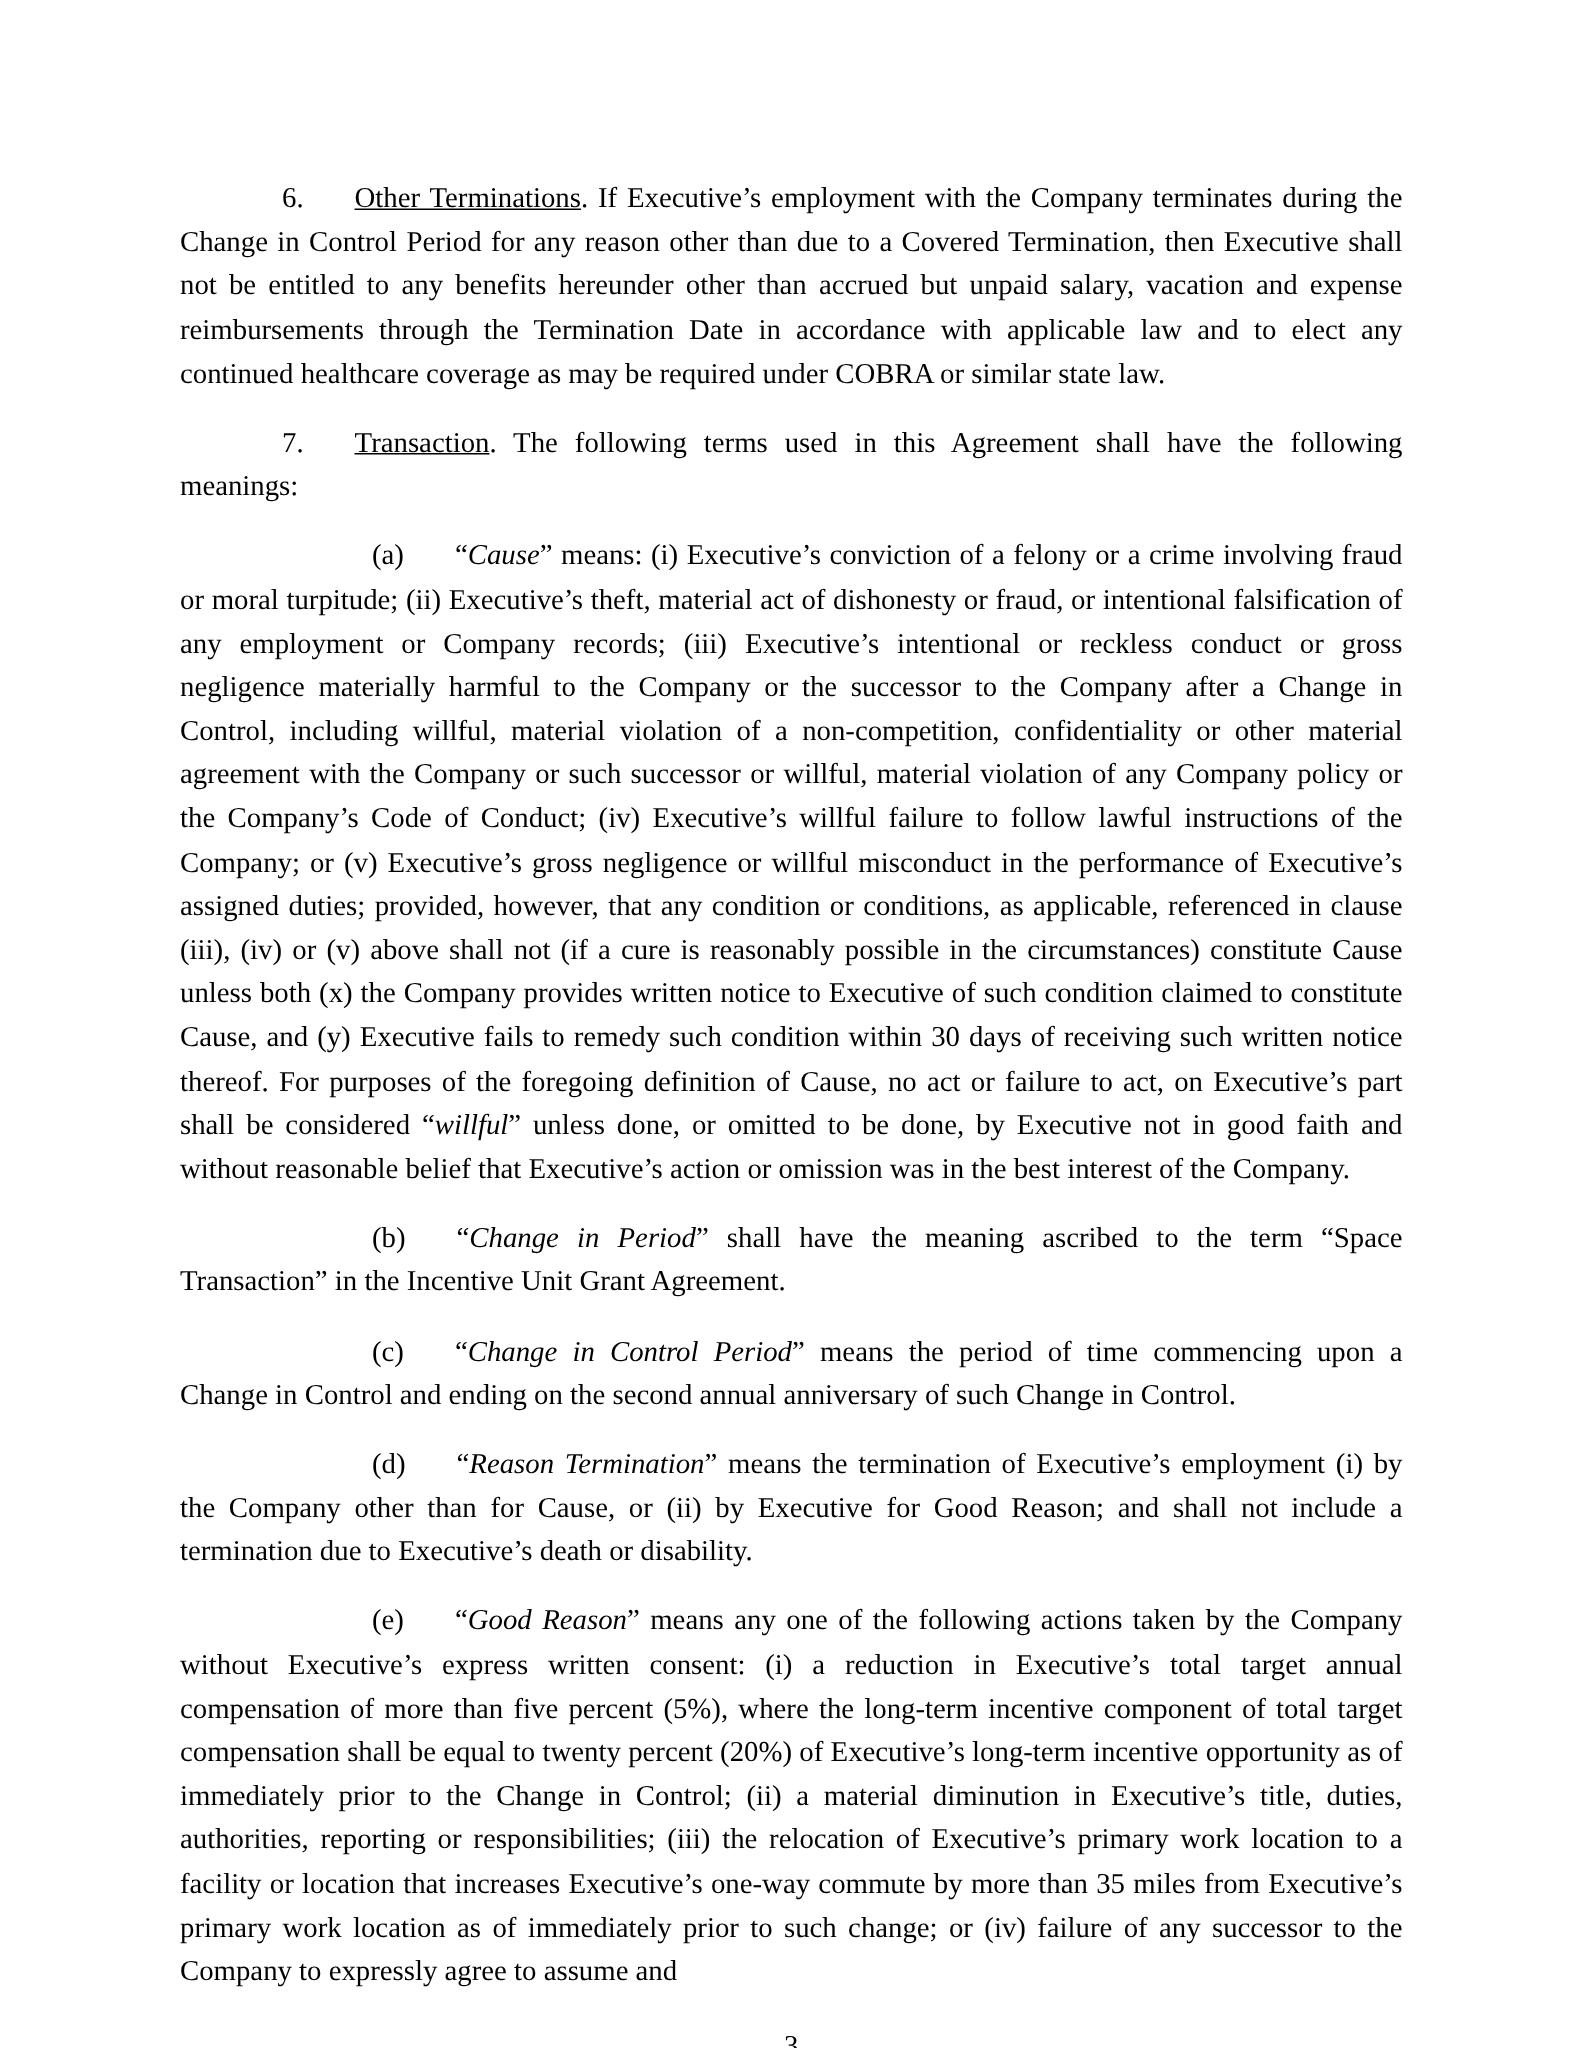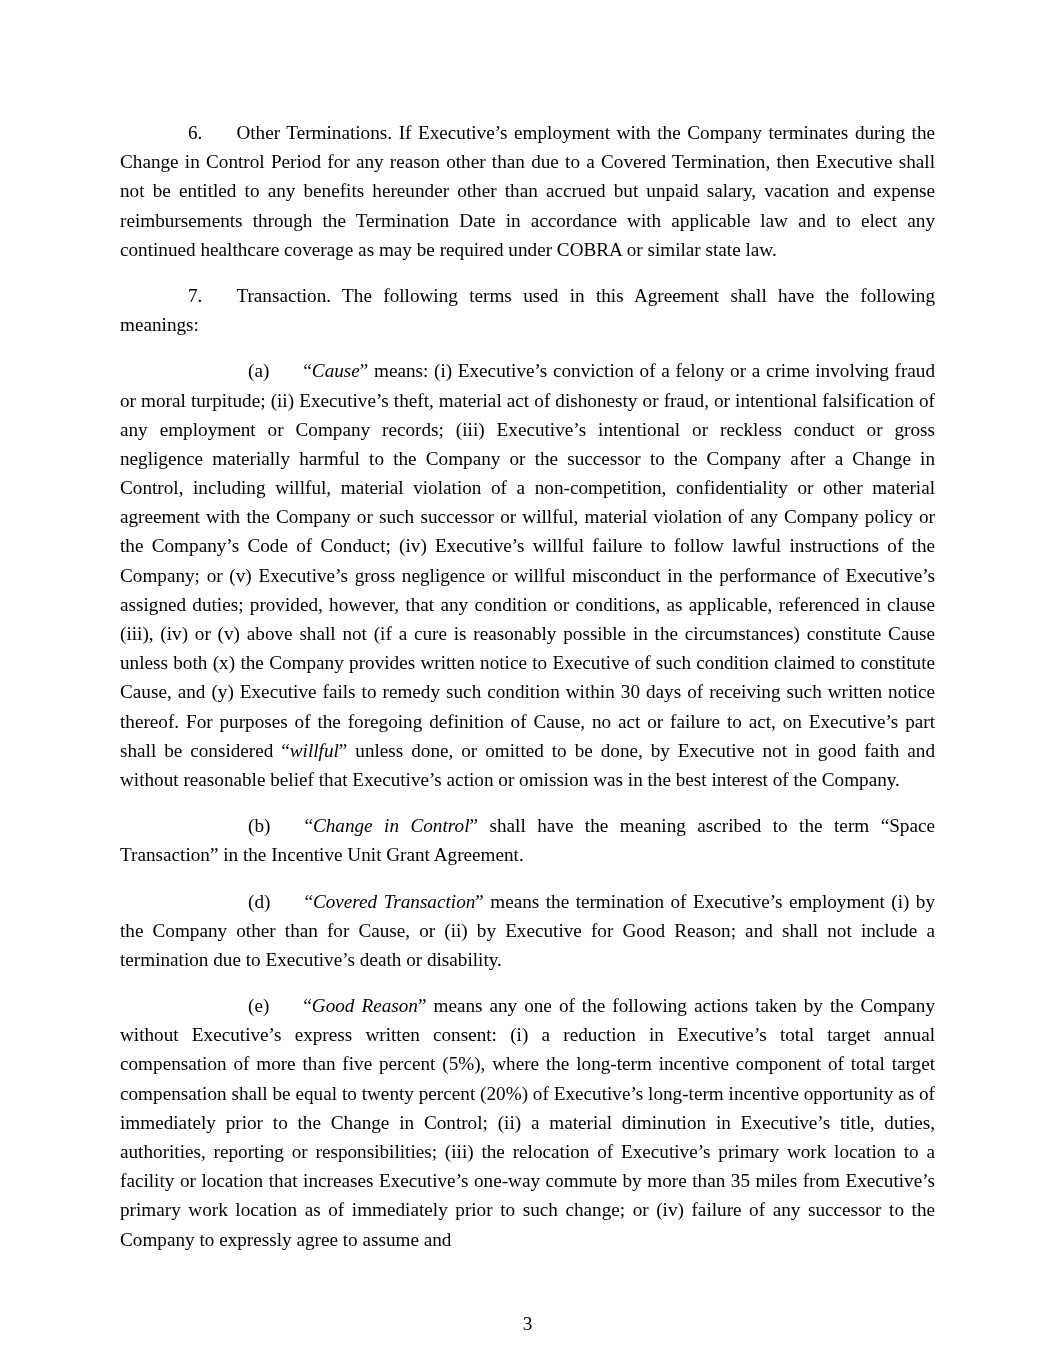--- a/index.html
+++ b/index.html
@@ -27,20 +27,21 @@
     margin: 0 0 17px 0;
     text-justify: inter-word;
   }
   .para.numbered {
     text-indent: 68px;
   }
   .para.lettered {
     text-indent: 128px;
   }
   .u {
+    text-decoration: underline;
   }
   .i {
     font-style: italic;
     margin-top: 45px;
   }
   .sp {
     display: inline-block;
     width: 34px;
   }
   .page-number {
@@ -64,26 +65,29 @@
 
   <p class="para numbered">
     <span>7.</span><span class="sp"></span><span class="u">Transaction</span><span>.  The following terms used in this Agreement shall have the following meanings:</span>
   </p>
 
   <p class="para lettered">
     <span>(a)</span><span class="sp"></span><span>“</span><span class="i">Cause</span><span>”</span><span> means:  (i) Executive’s conviction of a felony or a crime involving fraud or moral turpitude; (ii) Executive’s theft, material act of dishonesty or fraud, or intentional falsification of any employment or Company records; (iii) Executive’s intentional or reckless conduct or gross negligence materially harmful to the Company or the successor to the Company after a Change in Control, including willful, material violation of a non-competition, confidentiality or other material agreement with the Company or such successor or willful, material violation of any Company policy or the Company’s Code of Conduct; (iv) Executive’s willful failure to follow lawful instructions of the Company; or (v) Executive’s gross negligence or willful misconduct in the performance of Executive’s assigned duties; provided, however, that any condition or conditions, as applicable, referenced in clause (iii), (iv) or (v) above shall not (if a cure is reasonably possible in the circumstances) constitute Cause unless both (x) the Company provides written notice to Executive of such condition claimed to constitute Cause, and (y) Executive fails to remedy such condition within 30 days of receiving such written notice thereof.  For purposes of the foregoing definition of Cause, no act or failure to act, on Executive’s part shall be considered “</span><span class="i">willful</span><span>” unless done, or omitted to be done, by Executive not in good faith and without reasonable belief that Executive’s action or omission was in the best interest of the Company.</span>
   </p>
 
   <p class="para lettered">
-    <span>(b)</span><span class="sp"></span><span>“</span><span class="i">Change in Control</span><span>”</span><span> shall have the meaning ascribed to the term “Space Transaction” in the Incentive Unit Grant Agreement.</span>
+    <span>(b)</span><span class="sp"></span><span>“</span><span class="i">Change in Period</span><span>”</span><span> shall have the meaning ascribed to the term “Space Transaction” in the Incentive Unit Grant Agreement.</span>
   </p>
 
+  <p class="para lettered">
+    <span>(c)</span><span class="sp"></span><span>“</span><span class="i">Change in Control Period</span><span>”</span><span> means the period of time commencing upon a Change in Control and ending on the second annual anniversary of such Change in Control.</span>
+  </p>
 
   <p class="para lettered">
-    <span>(d)</span><span class="sp"></span><span>“</span><span class="i">Covered Transaction</span><span>”</span><span> means the termination of Executive’s employment (i) by the Company other than for Cause, or (ii) by Executive for Good Reason; and shall not include a termination due to Executive’s death or disability.</span>
+    <span>(d)</span><span class="sp"></span><span>“</span><span class="i">Reason Termination</span><span>”</span><span> means the termination of Executive’s employment (i) by the Company other than for Cause, or (ii) by Executive for Good Reason; and shall not include a termination due to Executive’s death or disability.</span>
   </p>
 
   <p class="para lettered">
     <span>(e)</span><span class="sp"></span><span>“</span><span class="i">Good Reason</span><span>”</span><span> means any one of the following actions taken by the Company without Executive’s express written consent:  (i) a reduction in Executive’s total target annual compensation of more than five percent (5%), where the long-term incentive component of total target compensation shall be equal to twenty percent (20%) of Executive’s long-term incentive opportunity as of immediately prior to the Change in Control; (ii) a material diminution in Executive’s title, duties, authorities, reporting or responsibilities; (iii) the relocation of Executive’s primary work location to a facility or location that increases Executive’s one-way commute by more than 35 miles from Executive’s primary work location as of immediately prior to such change; or (iv) failure of any successor to the Company to expressly agree to assume and</span>
   </p>
 
   <div class="page-number">3</div>
 
 </div>
 

